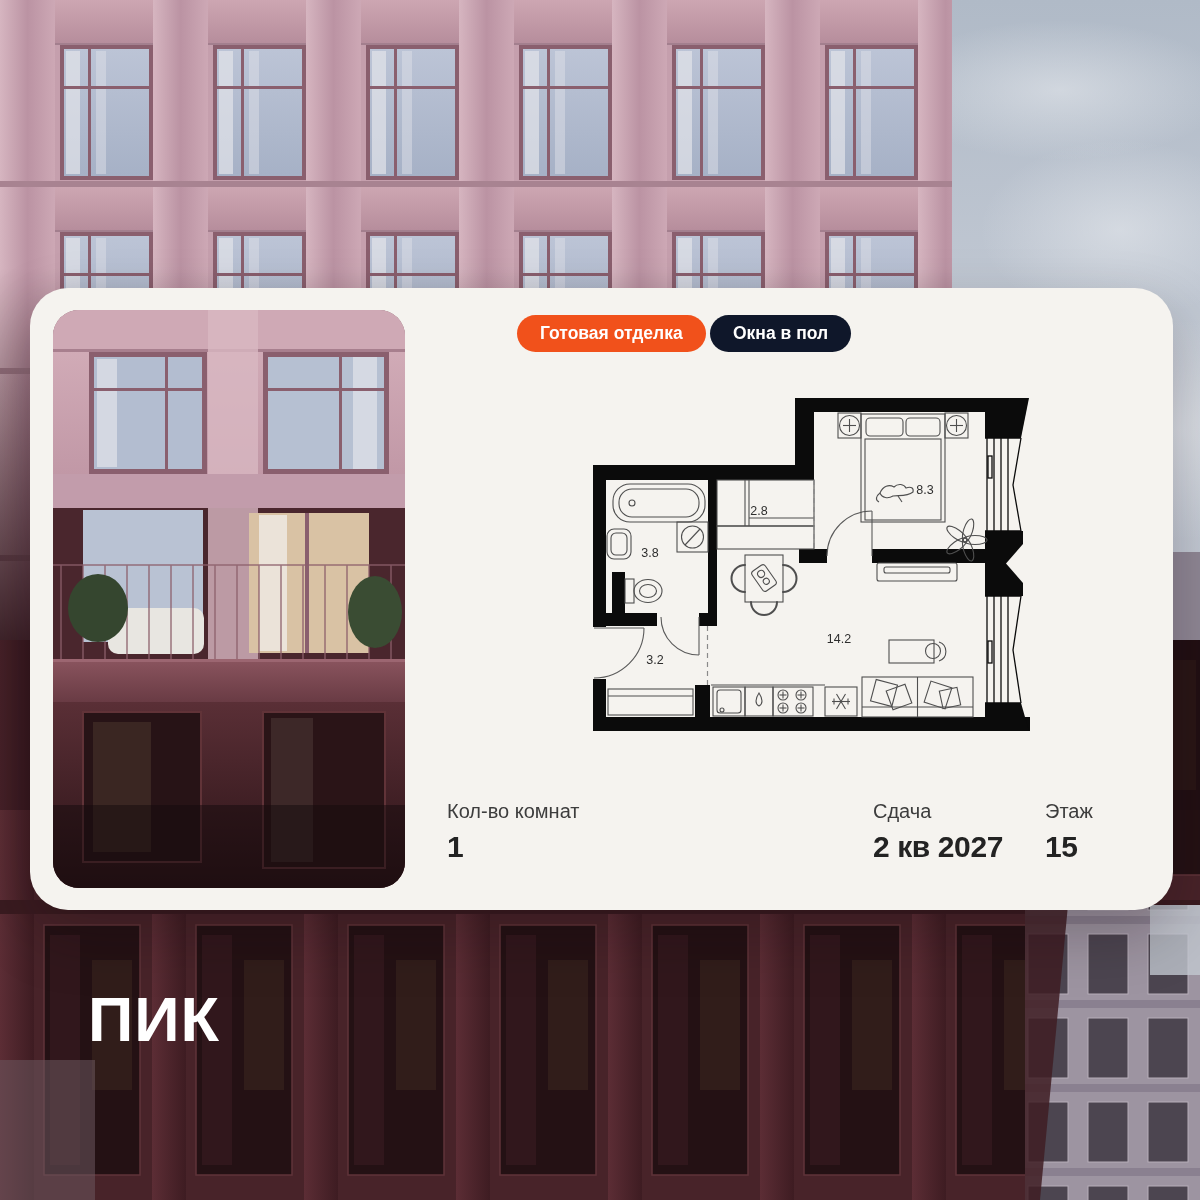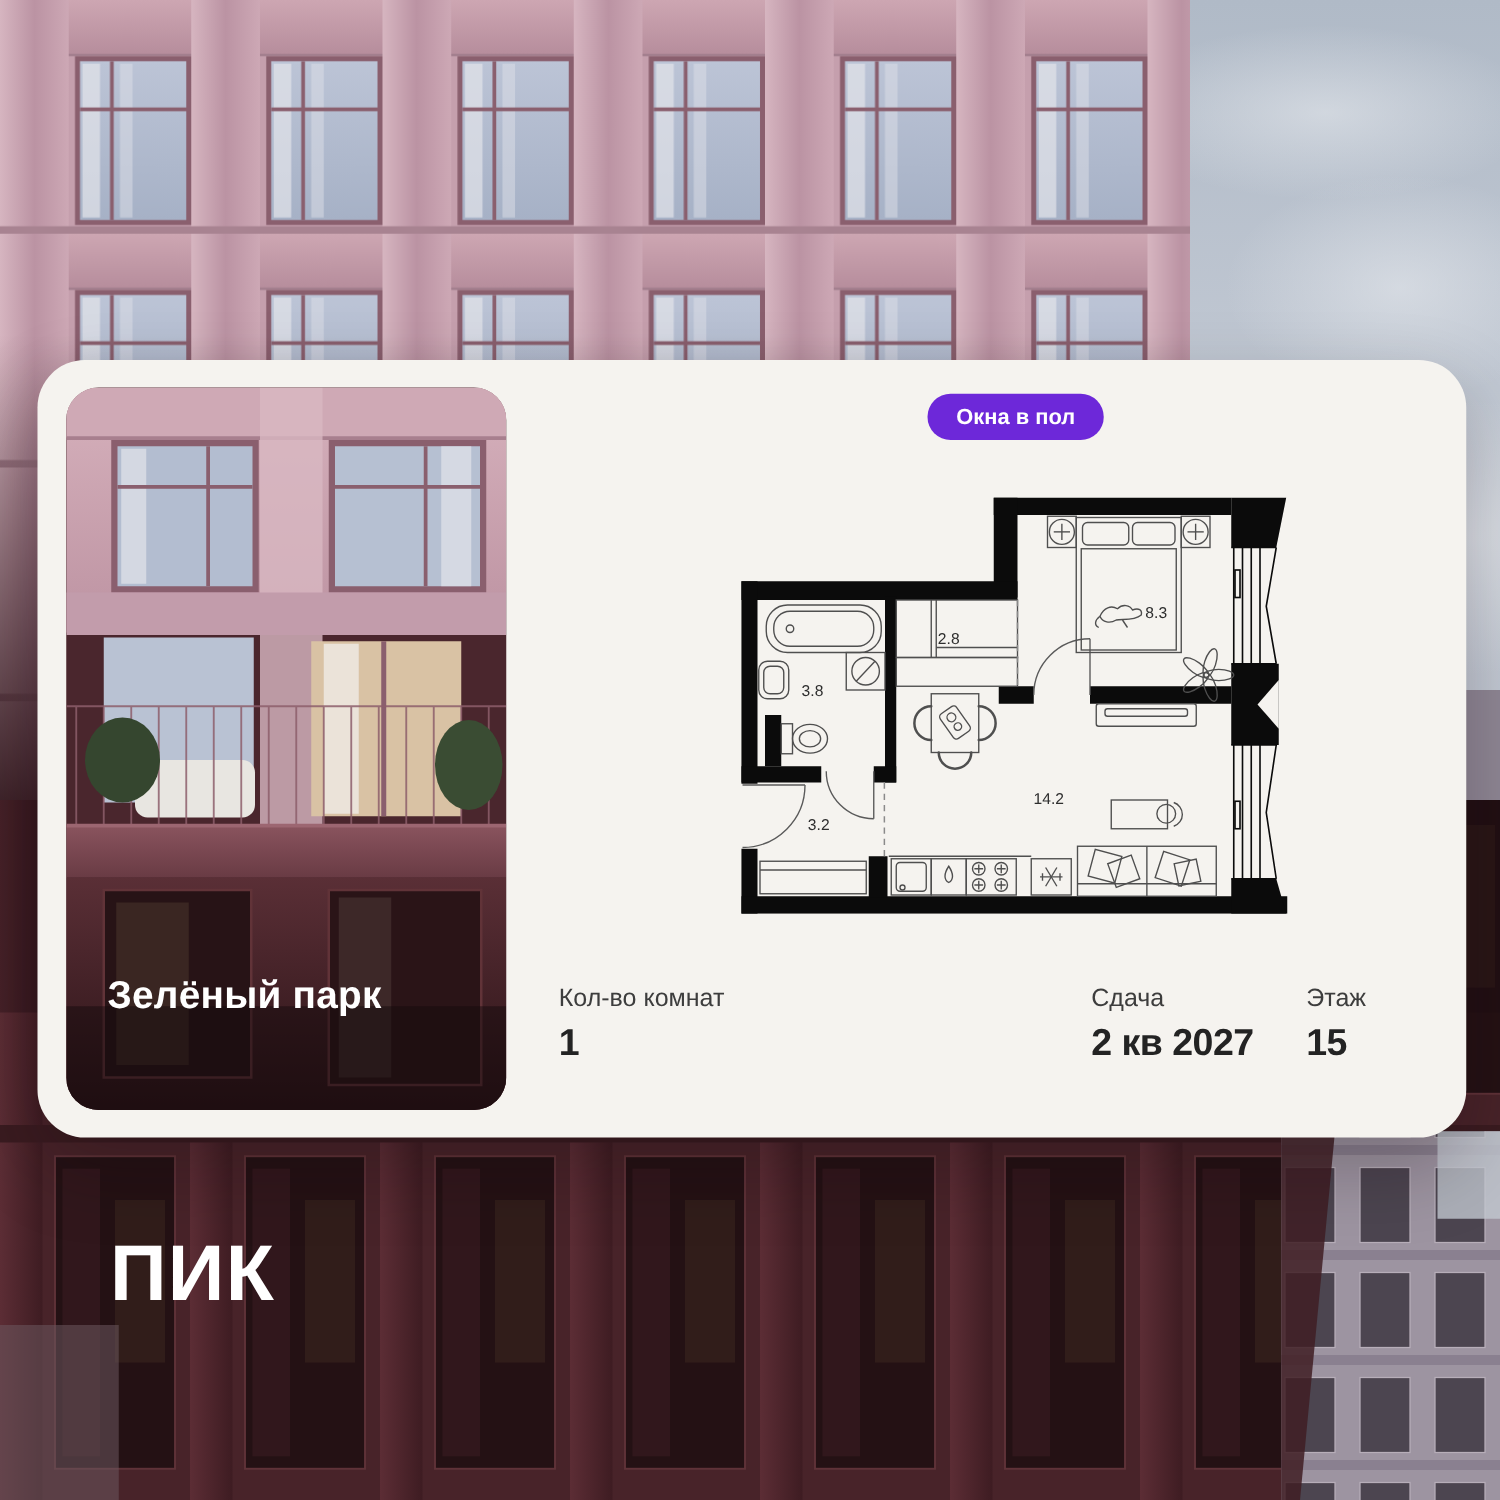--- a/index.html
+++ b/index.html
@@ -10,21 +10,21 @@
         background:#F5F3EF;border-radius:38px;z-index:2;
         box-shadow:0 24px 60px rgba(20,8,10,.25);}
   .photo{position:absolute;left:23px;top:22px;width:352px;height:578px;
          border-radius:26px;overflow:hidden;background:#4a262d;}
   .photo-label{position:absolute;left:33px;top:468px;color:#ffffff;
          font-size:31px;font-weight:700;letter-spacing:.2px;white-space:nowrap;}
   .badge{position:absolute;top:27px;height:37px;border-radius:19px;
          color:#fff;font-size:17.5px;font-weight:700;line-height:37px;
          padding:0 23px;white-space:nowrap;box-sizing:border-box;}
   .plan{position:absolute;left:563px;top:110px;width:437px;height:333px;}
-  .stat{position:absolute;top:500px;}
+  .stat{position:absolute;top:512px;}
   .stat .lbl{font-size:20px;color:#3d3d3d;font-weight:400;white-space:nowrap;}
   .stat .val{font-size:30px;color:#232323;font-weight:800;margin-top:7px;
              letter-spacing:-.4px;white-space:nowrap;}
   .pik{position:absolute;left:88px;top:983px;color:#fff;font-size:63px;
        font-weight:800;letter-spacing:1px;z-index:2;}
   svg text.area{font-family:"Liberation Sans",sans-serif;font-size:12.5px;fill:#2e2e2e;}
   .fw{fill:#0b0b0b;}
   .fn{fill:none;stroke:#4f4f4f;stroke-width:1.1;}
   .fn2{fill:none;stroke:#4f4f4f;stroke-width:2;stroke-linecap:round;}
   .gl{stroke:#0b0b0b;stroke-width:1.3;fill:none;}
@@ -181,24 +181,24 @@
       <ellipse cx="322" cy="302" rx="27" ry="36" fill="#3a4c33"></ellipse>
       <rect x="0" y="350" width="352" height="42" fill="url(#parG)"></rect>
       <rect x="0" y="349" width="352" height="3" fill="#9c6671"></rect>
       <rect x="0" y="392" width="352" height="186" fill="url(#darkG)"></rect>
       <rect x="30" y="402" width="118" height="150" fill="#271316" stroke="#613338" stroke-width="2"></rect>
       <rect x="40" y="412" width="58" height="130" fill="#584434" opacity=".4"></rect>
       <rect x="210" y="402" width="122" height="156" fill="#2a1417" stroke="#613338" stroke-width="2"></rect>
       <rect x="218" y="408" width="42" height="144" fill="#6a5a50" opacity=".3"></rect>
       <rect x="0" y="495" width="352" height="83" fill="#140a0c" opacity=".5"></rect>
     </svg>
-    <div class="photo-label">Зелёный парк</div>
   </div>
 
-  <div class="badge" style="left:712px;background:#6d28d9;">Окна в пол</div>
+  <div class="badge" style="left:487px;background:#F1511B;">Готовая отделка</div>
+  <div class="badge" style="left:680px;background:#0f172a;">Окна в пол</div>
 
   <svg class="plan" viewBox="0 0 437 333">
 
     <g>
       <rect class="fw" x="202" y="0" width="190" height="14"></rect>
       <polygon class="fw" points="392,0 436,0 428,40 392,40"></polygon>
       <rect class="fw" x="202" y="0" width="19" height="80"></rect>
       <rect class="fw" x="0" y="67" width="221" height="15"></rect>
       <rect class="fw" x="0" y="67" width="13" height="162"></rect>
       <rect class="fw" x="0" y="281" width="13" height="52"></rect>

